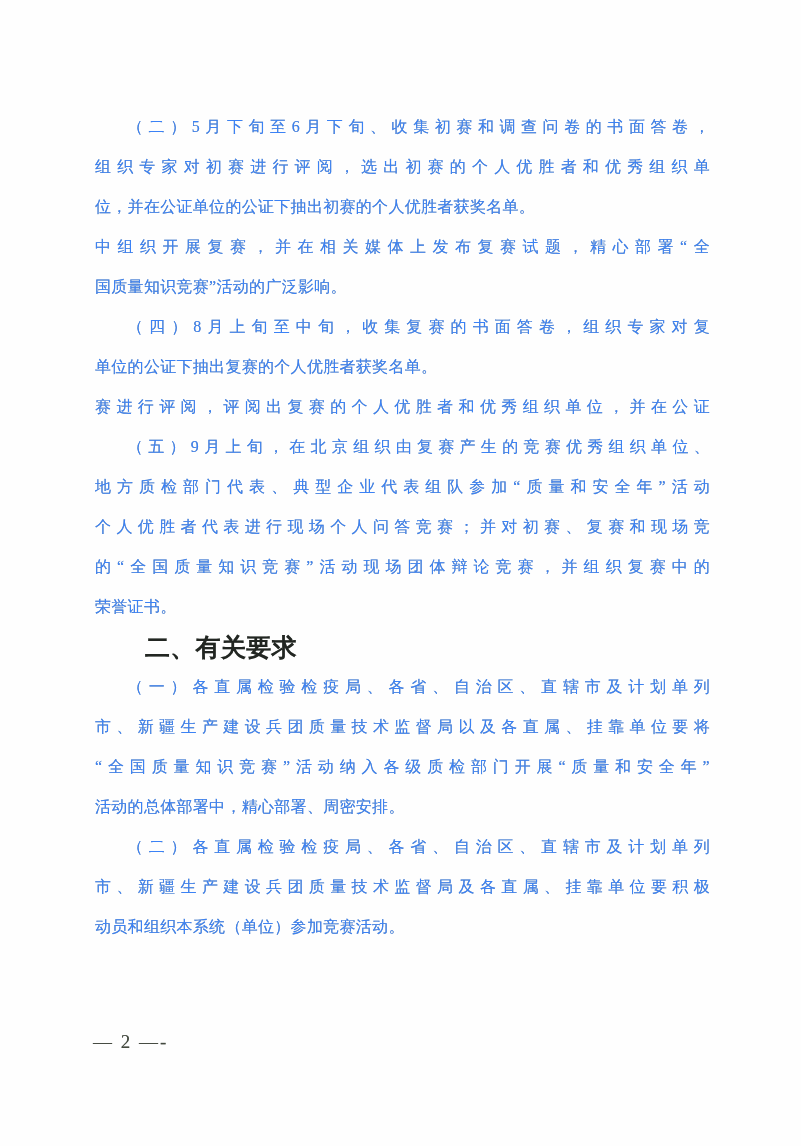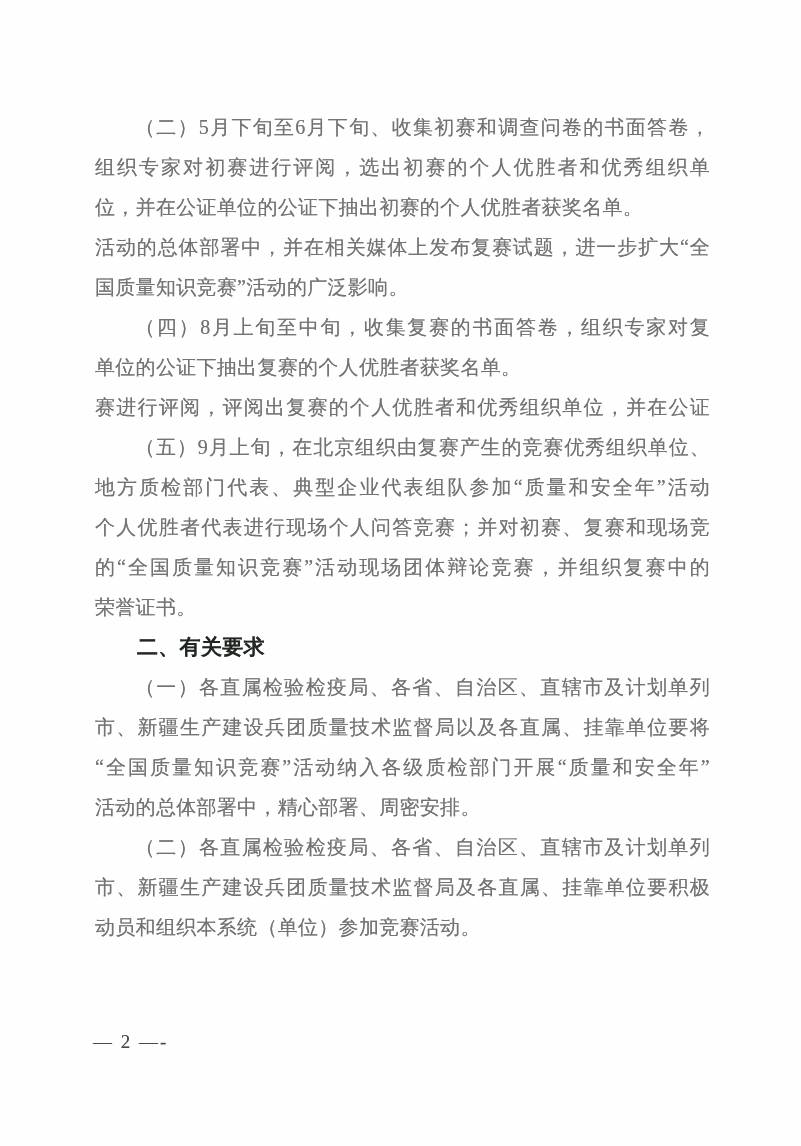--- a/index.html
+++ b/index.html
@@ -20,39 +20,39 @@
     position: absolute;
     left: 95px;
     top: 107px;
     width: 615px;
   }
   .line {
     margin: 0;
     padding: 0;
     height: 40px;
     line-height: 40px;
-    font-size: 20px;
+    font-size: 16px;
     letter-spacing: 0.3px;
     white-space: nowrap;
-    color: #737373;
+    color: #3b82f6;
     text-shadow: 0 0 0.5px rgba(70, 80, 70, 0.55);
   }
   .line.justify {
     white-space: normal;
     text-align: justify;
     text-align-last: justify;
     text-justify: inter-character;
   }
   .line.indent {
     text-indent: 2em;
   }
   .line.heading {
     font-family: "Liberation Sans", "DejaVu Sans", sans-serif;
     font-weight: bold;
-    font-size: 21px;
+    font-size: 25px;
     color: #222622;
   }
   .footer-page-number {
     position: absolute;
     left: 93px;
     top: 1022px;
     height: 40px;
     line-height: 40px;
     font-size: 19px;
     letter-spacing: 2px;
@@ -61,21 +61,21 @@
   }
 </style>
 </head>
 <body>
 
 <div class="sheet">
   <main class="text-block" id="document-body">
       <p class="line indent justify">（二）5月下旬至6月下旬、收集初赛和调查问卷的书面答卷，</p>
       <p class="line justify">组织专家对初赛进行评阅，选出初赛的个人优胜者和优秀组织单</p>
       <p class="line">位，并在公证单位的公证下抽出初赛的个人优胜者获奖名单。</p>
-      <p class="line justify">活动的总体部署中，并在相关媒体上发布复赛试题，进一步扩大“全</p>
+      <p class="line justify">中组织开展复赛，并在相关媒体上发布复赛试题，精心部署“全</p>
       <p class="line">国质量知识竞赛”活动的广泛影响。</p>
       <p class="line indent justify">（四）8月上旬至中旬，收集复赛的书面答卷，组织专家对复</p>
       <p class="line">单位的公证下抽出复赛的个人优胜者获奖名单。</p>
       <p class="line justify">赛进行评阅，评阅出复赛的个人优胜者和优秀组织单位，并在公证</p>
       <p class="line indent justify">（五）9月上旬，在北京组织由复赛产生的竞赛优秀组织单位、</p>
       <p class="line justify">地方质检部门代表、典型企业代表组队参加“质量和安全年”活动</p>
       <p class="line justify">个人优胜者代表进行现场个人问答竞赛；并对初赛、复赛和现场竞</p>
       <p class="line justify">的“全国质量知识竞赛”活动现场团体辩论竞赛，并组织复赛中的</p>
       <p class="line">荣誉证书。</p>
       <p class="line indent heading">二、有关要求</p>

